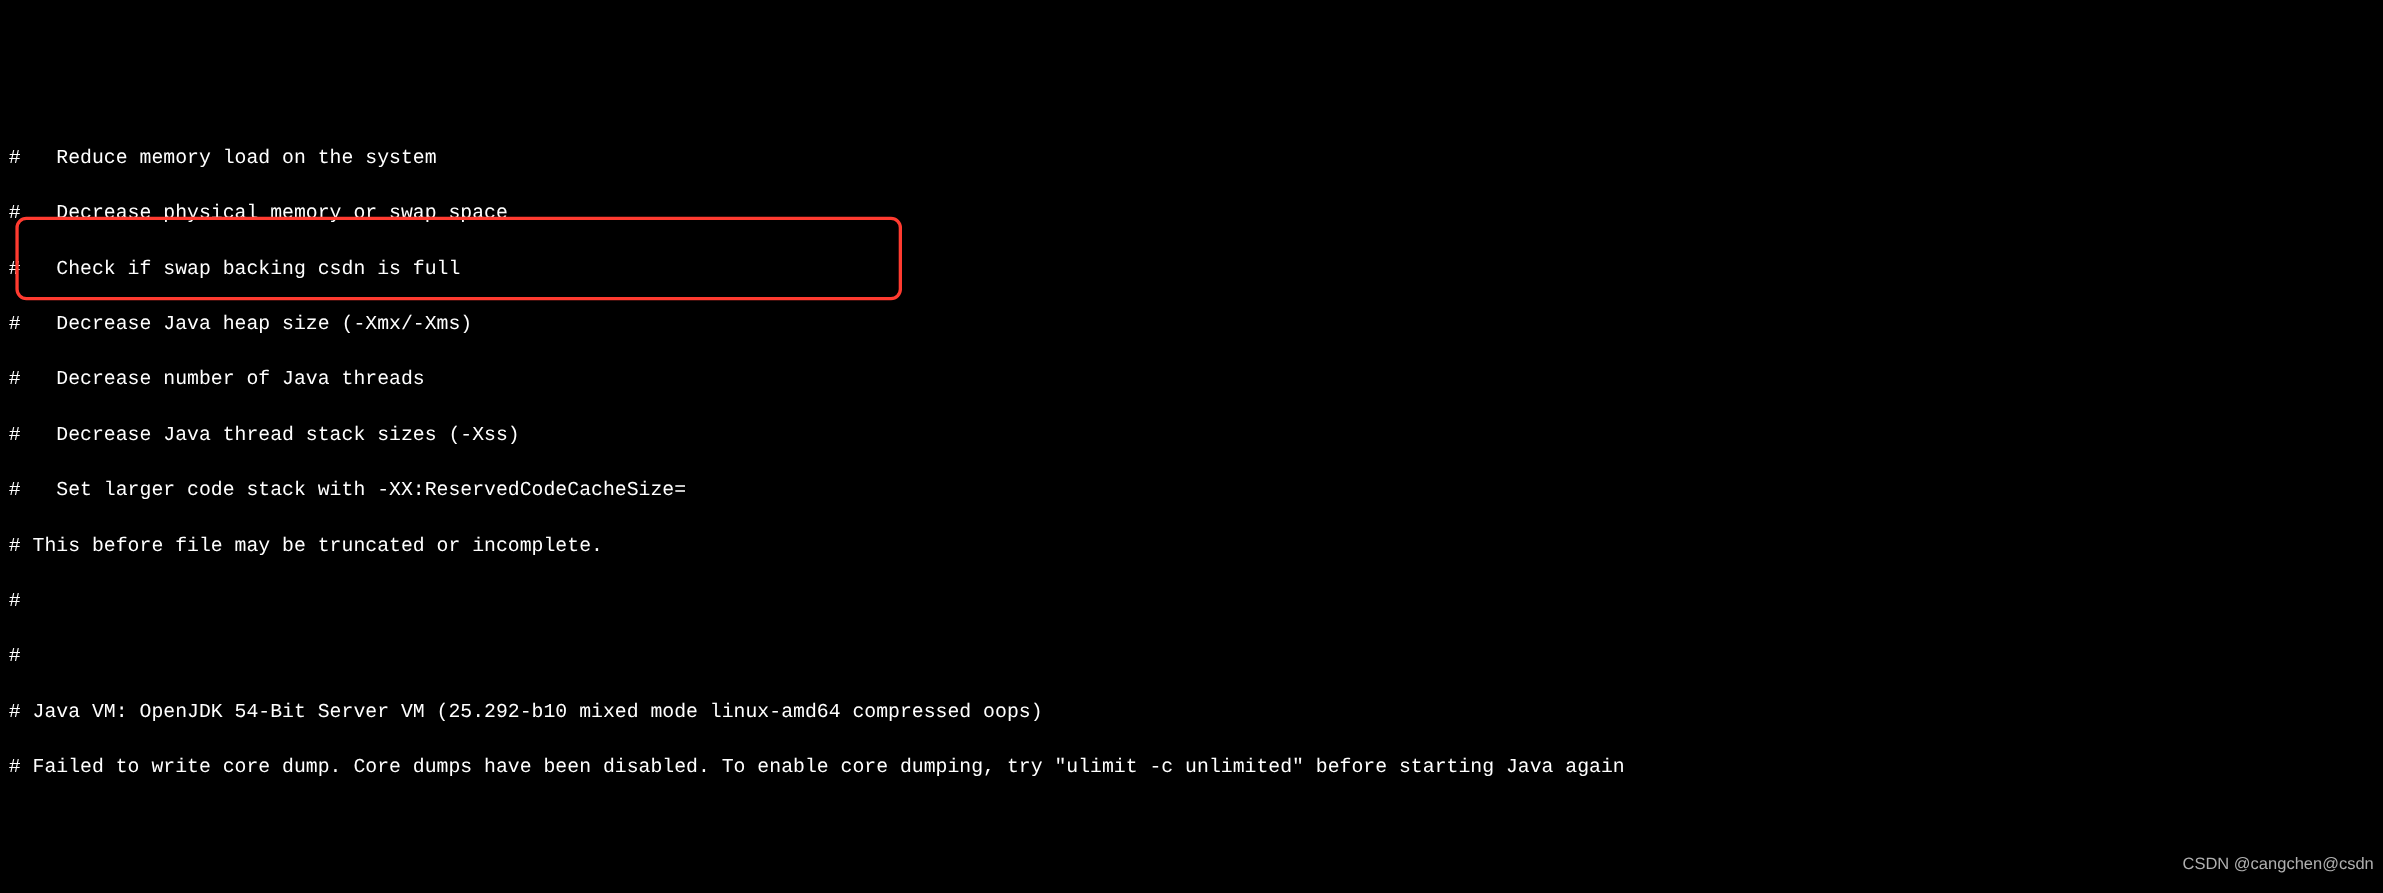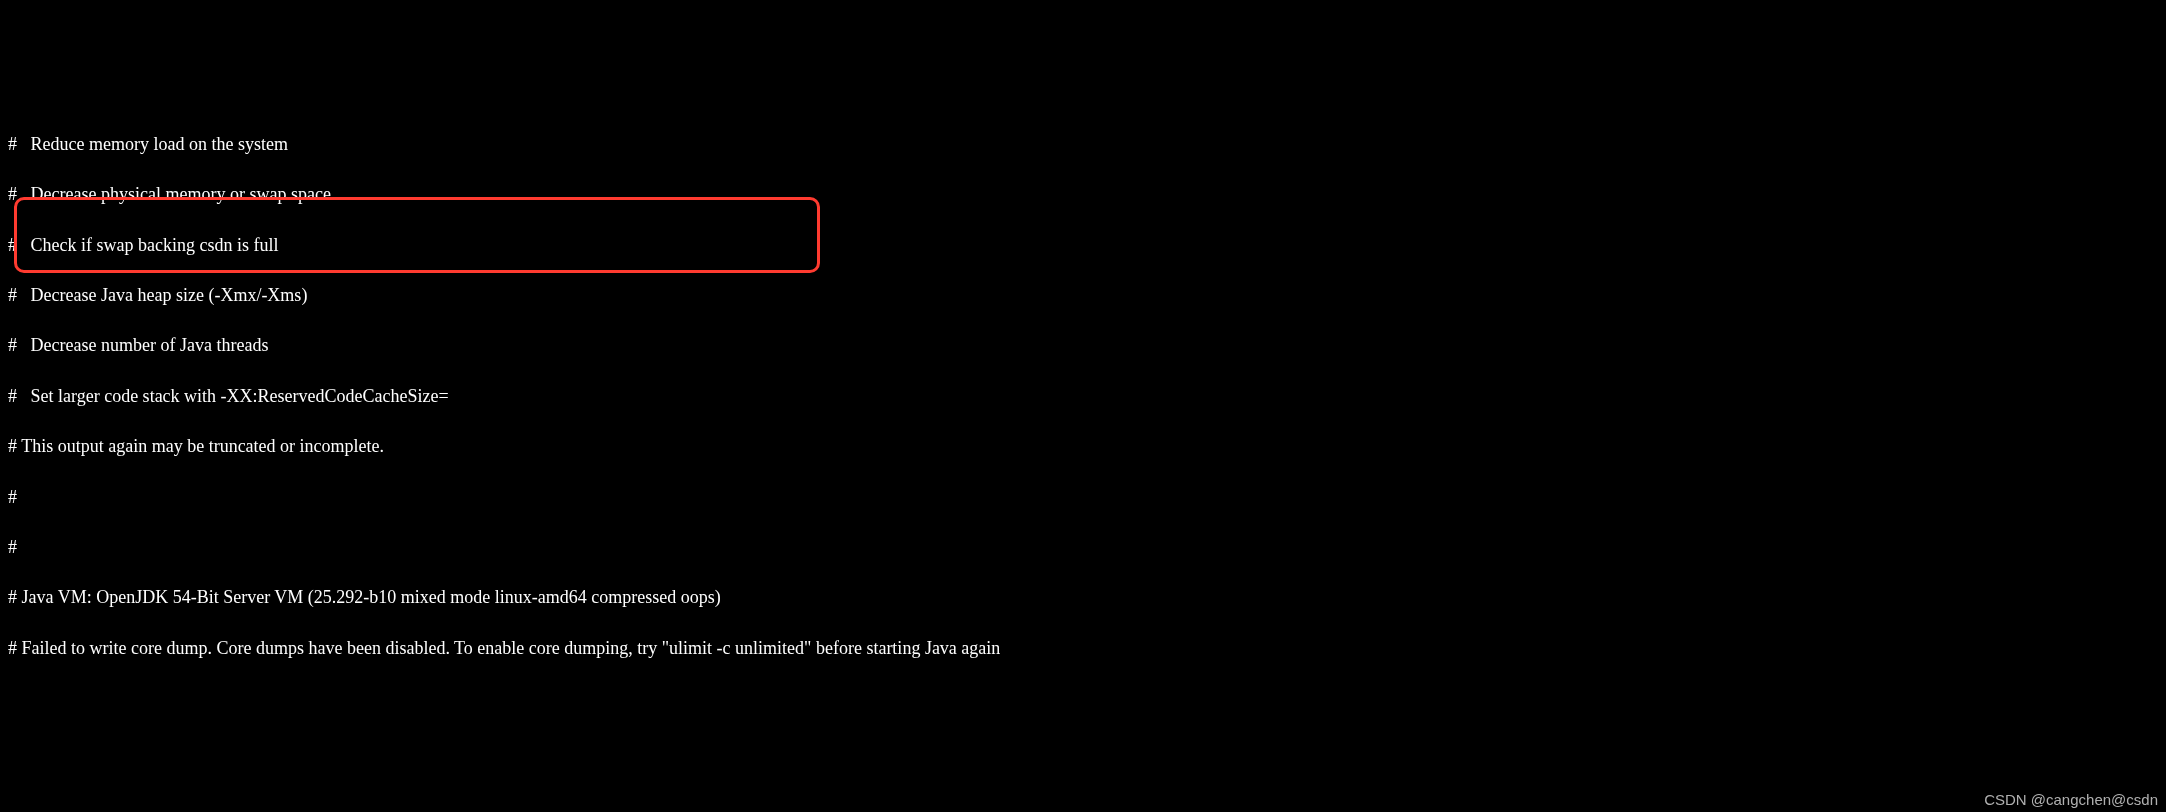--- a/index.html
+++ b/index.html
@@ -15,51 +15,51 @@
       line-height: 1.4;
       padding: 6px 8px;
       white-space: pre;
       overflow: hidden;
       width: 2166px;
       height: 812px;
       position: relative;
     }
     .line {
       white-space: pre;
-      font-family: Liberation Serif, serif;
     }
     .highlight-box {
       position: absolute;
       border: 3px solid #ff3b30;
       border-radius: 10px;
       pointer-events: none;
     }
     .watermark {
       position: absolute;
-      bottom: 2px;
+      bottom: 16px;
       right: 8px;
       color: #b0b0b0;
       font-size: 15px;
       font-family: Arial, sans-serif;
       text-align: right;
     }
   </style>
 </head>
 <body>
 
 
 
 <div>
 <div class="line">#   Reduce memory load on the system</div>
 <div class="line">#   Decrease physical memory or swap space</div>
 <div class="line">#   Check if swap backing csdn is full</div>
 <div class="line">#   Decrease Java heap size (-Xmx/-Xms)</div>
 <div class="line">#   Decrease number of Java threads</div>
+<div class="line">#   Decrease Java thread stack sizes (-Xss)</div>
 <div class="line">#   Set larger code stack with -XX:ReservedCodeCacheSize=</div>
-<div class="line"># This output again may be truncated or incomplete.</div>
+<div class="line"># This before file may be truncated or incomplete.</div>
 <div class="line">#</div>
 <div class="line">#</div>
 <div class="line"># Java VM: OpenJDK 54-Bit Server VM (25.292-b10 mixed mode linux-amd64 compressed oops)</div>
 <div class="line"># Failed to write core dump. Core dumps have been disabled. To enable core dumping, try "ulimit -c unlimited" before starting Java again</div>
 
 <div class="line"></div>
 
 <div class="line"></div>
 
 <div class="line"></div>

